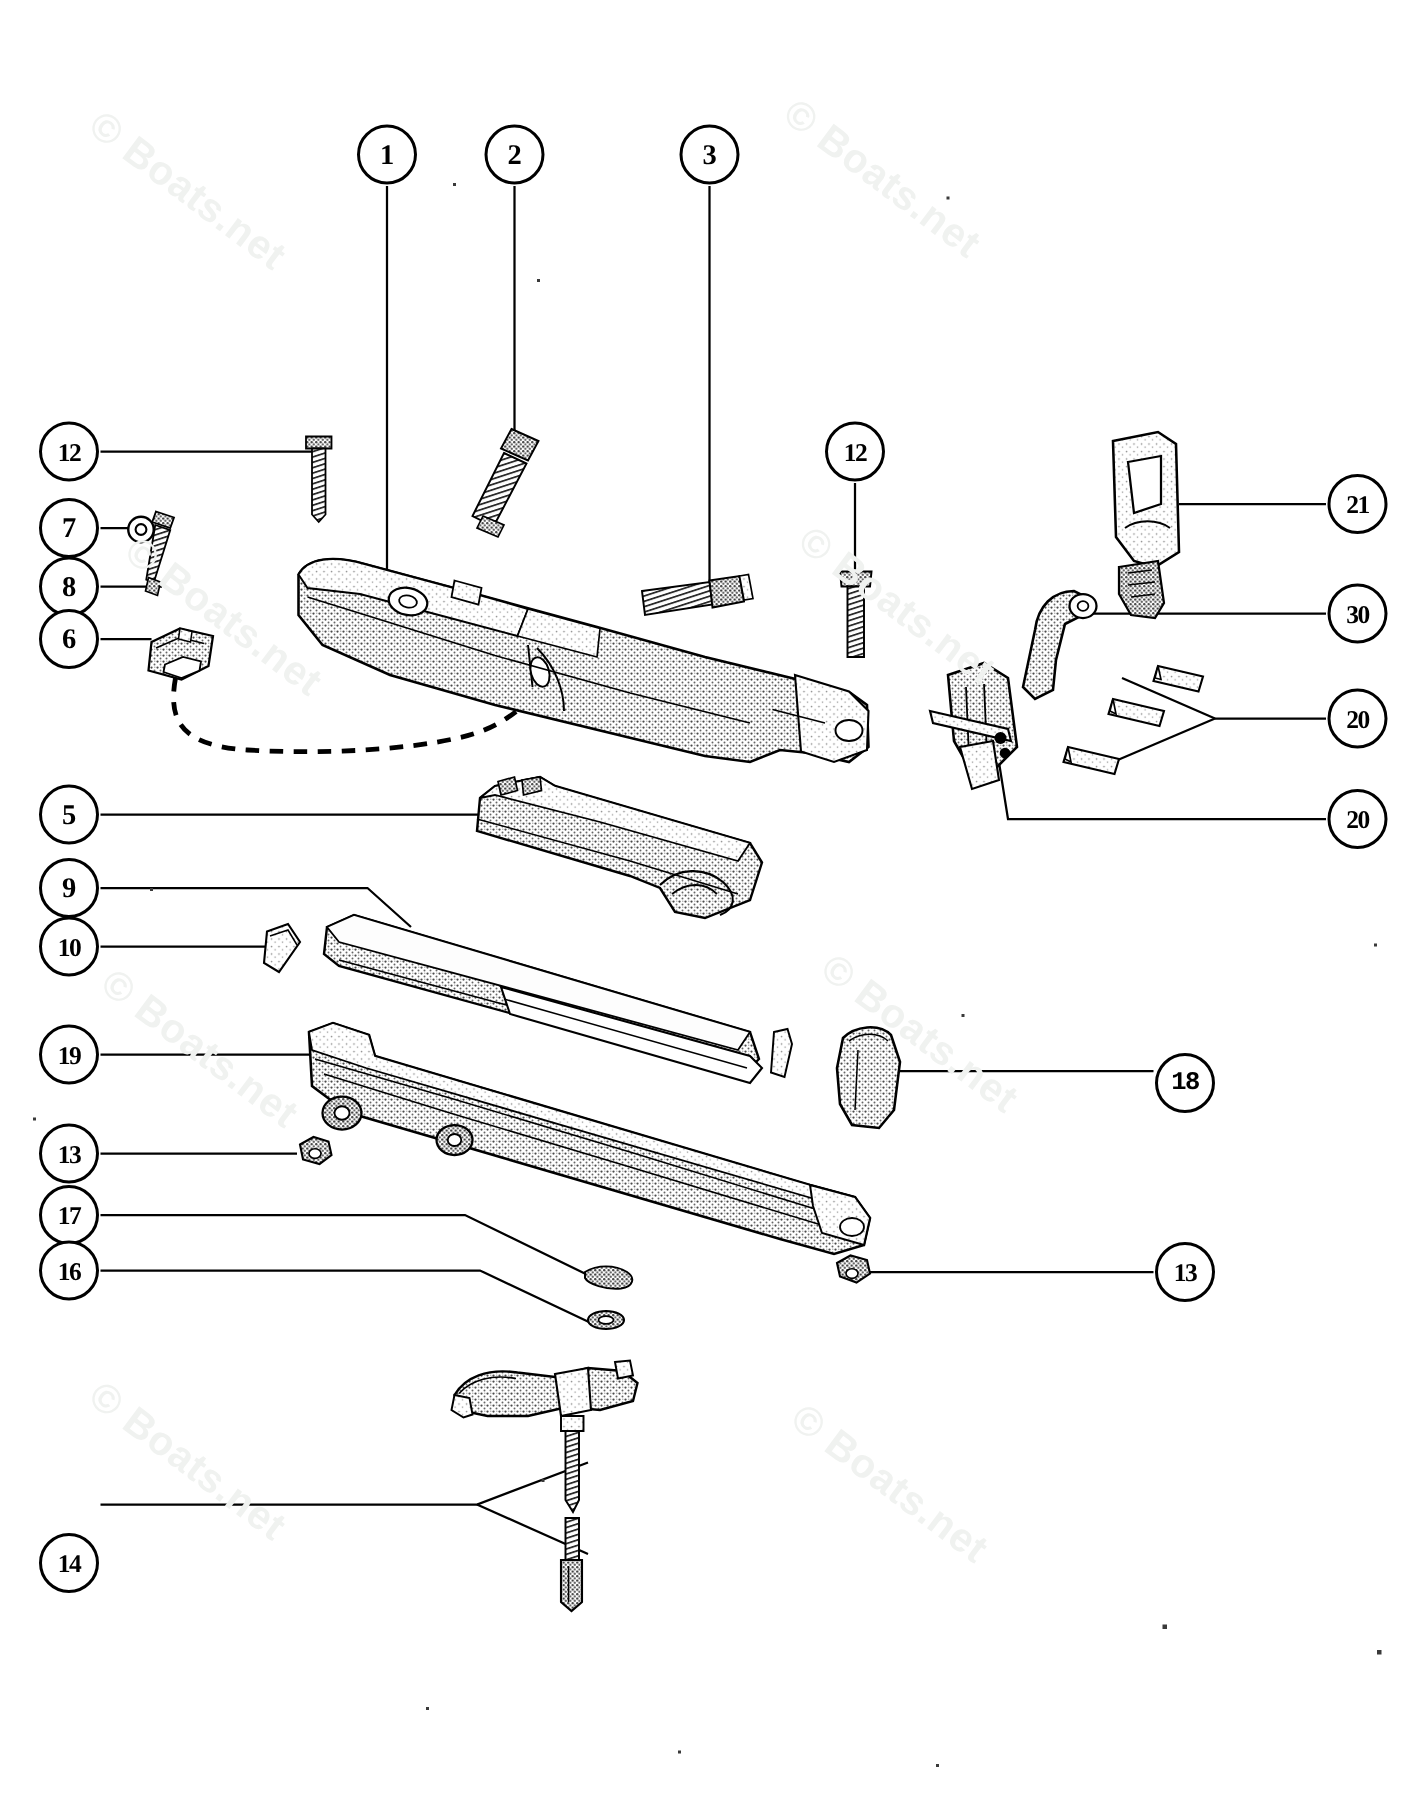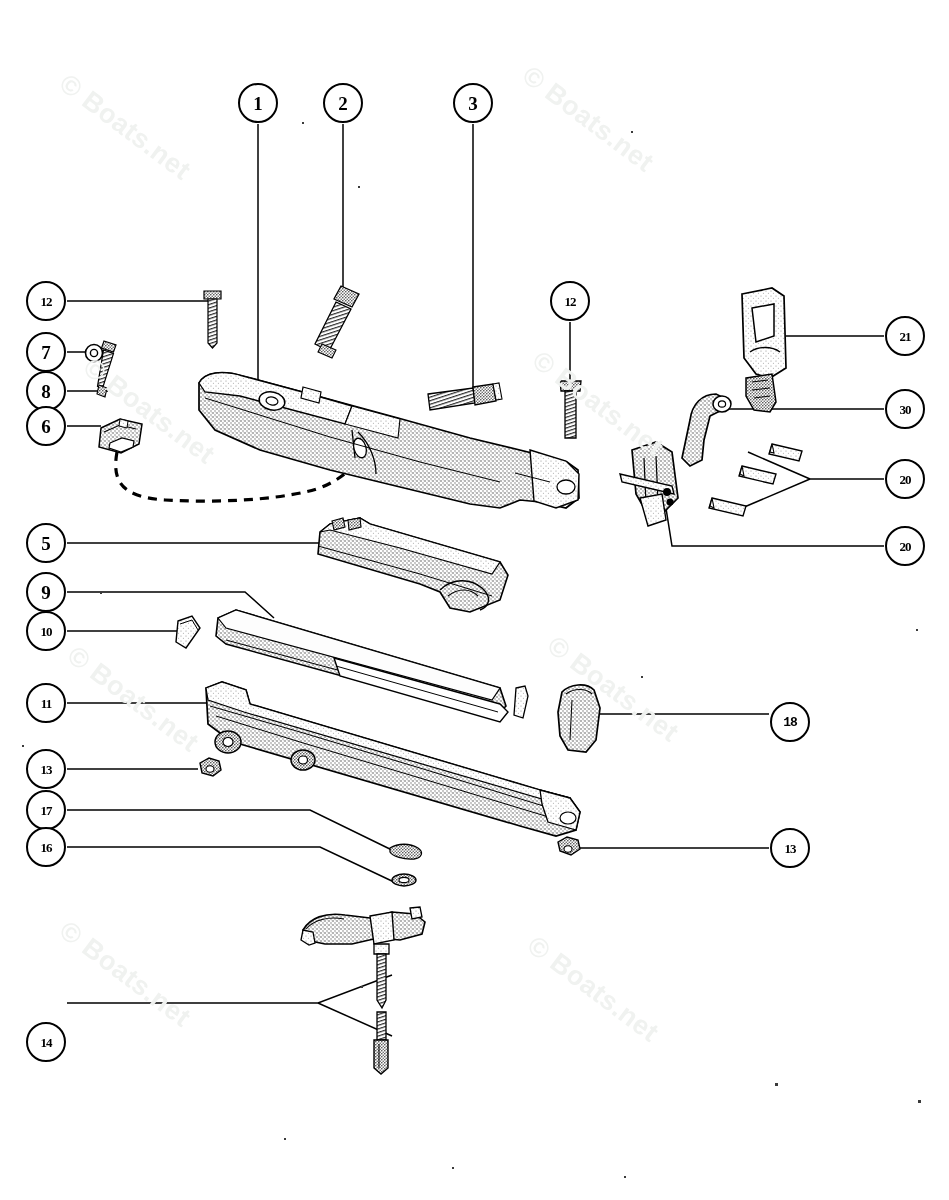--- a/index.html
+++ b/index.html
@@ -8,21 +8,21 @@
   #stage{position:relative;width:949px;height:1200px;background:#fff;}
   #stage svg.layer{position:absolute;left:0;top:0;width:949px;height:1200px;}
   .wm{position:absolute;color:#f0f2f0;font-size:27px;font-family:"Liberation Sans",sans-serif;
       font-weight:700;white-space:nowrap;transform:rotate(37deg);transform-origin:0 0;
       letter-spacing:.5px;user-select:none;pointer-events:none;}
   .callout{position:absolute;width:40px;height:40px;margin-left:-20px;margin-top:-20px;
            border:2.2px solid #000;border-radius:50%;background:#fff;
            display:flex;align-items:center;justify-content:center;
            font-family:"Liberation Serif",serif;font-weight:700;font-size:19px;color:#000;
            line-height:1;box-sizing:border-box;}
-  .callout.sm{font-size:13px;letter-spacing:-1px;}
+  .callout.sm{font-size:17px;letter-spacing:-1px;}
 </style>
 </head>
 <body>
 
 <div id="stage">
 
   <svg class="layer" viewBox="0 0 949 1200">
     <defs>
 
       <pattern id="speck" width="4" height="4" patternUnits="userSpaceOnUse">
@@ -286,21 +286,21 @@
   <div class="callout" style="left:258px;top:103px;">1</div>
   <div class="callout" style="left:343px;top:103px;">2</div>
   <div class="callout" style="left:473px;top:103px;">3</div>
   <div class="callout sm" style="left:46px;top:301px;">12</div>
   <div class="callout" style="left:46px;top:352px;">7</div>
   <div class="callout" style="left:46px;top:391px;">8</div>
   <div class="callout" style="left:46px;top:426px;">6</div>
   <div class="callout" style="left:46px;top:543px;">5</div>
   <div class="callout" style="left:46px;top:592px;">9</div>
   <div class="callout sm" style="left:46px;top:631px;">10</div>
-  <div class="callout sm" style="left:46px;top:703px;">11</div>
+  <div class="callout sm" style="left:46px;top:703px;">19</div>
   <div class="callout sm" style="left:46px;top:769px;">13</div>
   <div class="callout sm" style="left:46px;top:810px;">17</div>
   <div class="callout sm" style="left:46px;top:847px;">16</div>
   <div class="callout sm" style="left:46px;top:1042px;">14</div>
   <div class="callout sm" style="left:570px;top:301px;">12</div>
   <div class="callout sm" style="left:905px;top:336px;">21</div>
   <div class="callout sm" style="left:905px;top:409px;">30</div>
   <div class="callout sm" style="left:905px;top:479px;">20</div>
   <div class="callout sm" style="left:905px;top:546px;">20</div>
   <div class="callout sm" style="left:790px;top:722px;font-family:Liberation Mono, monospace;">18</div>

